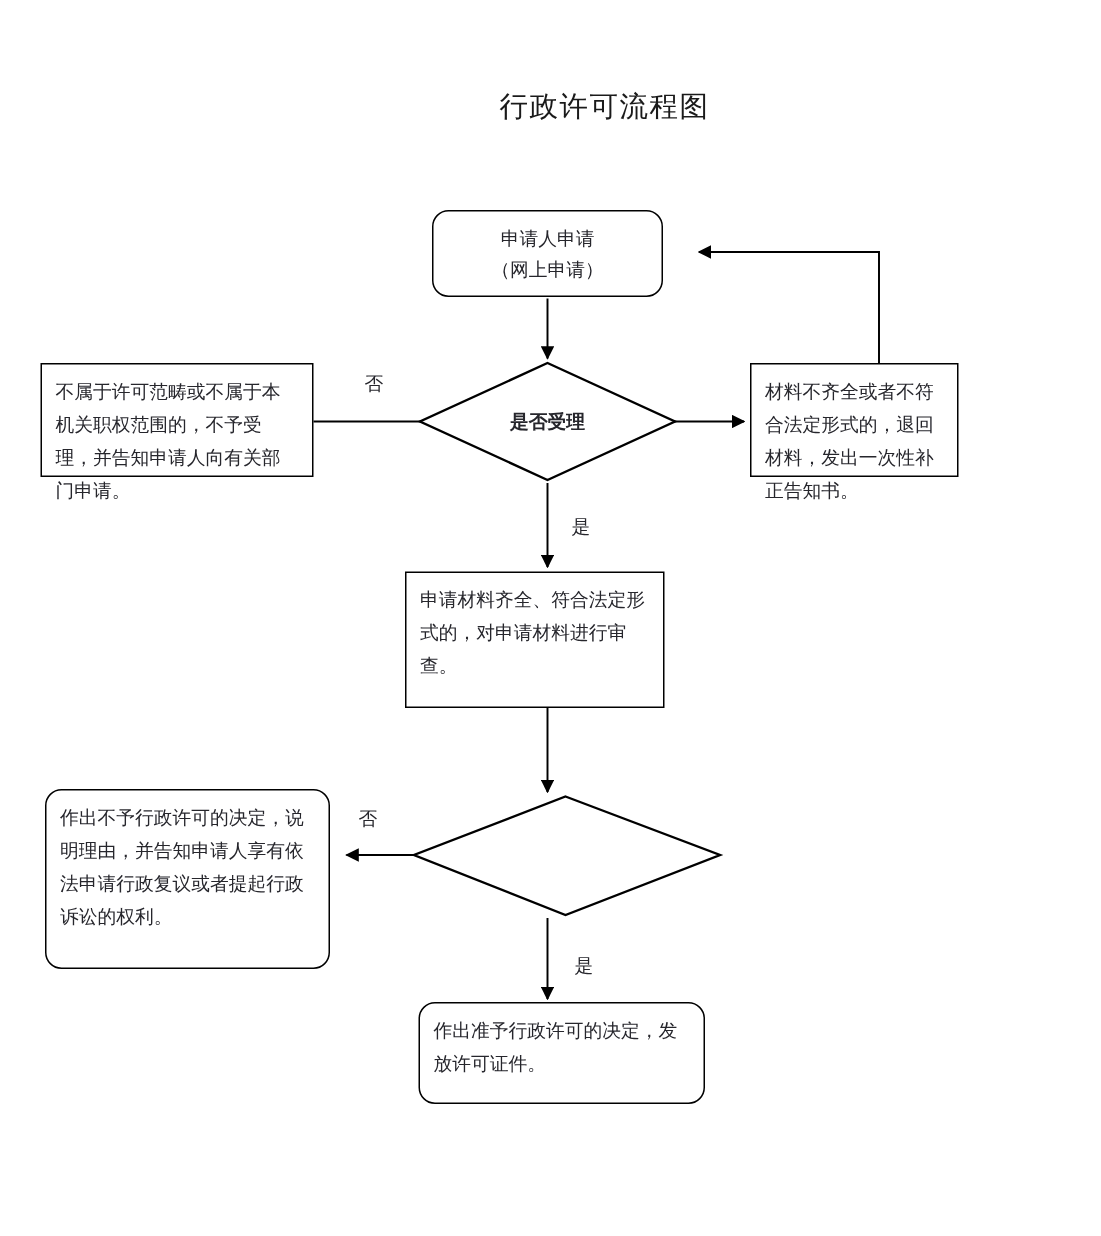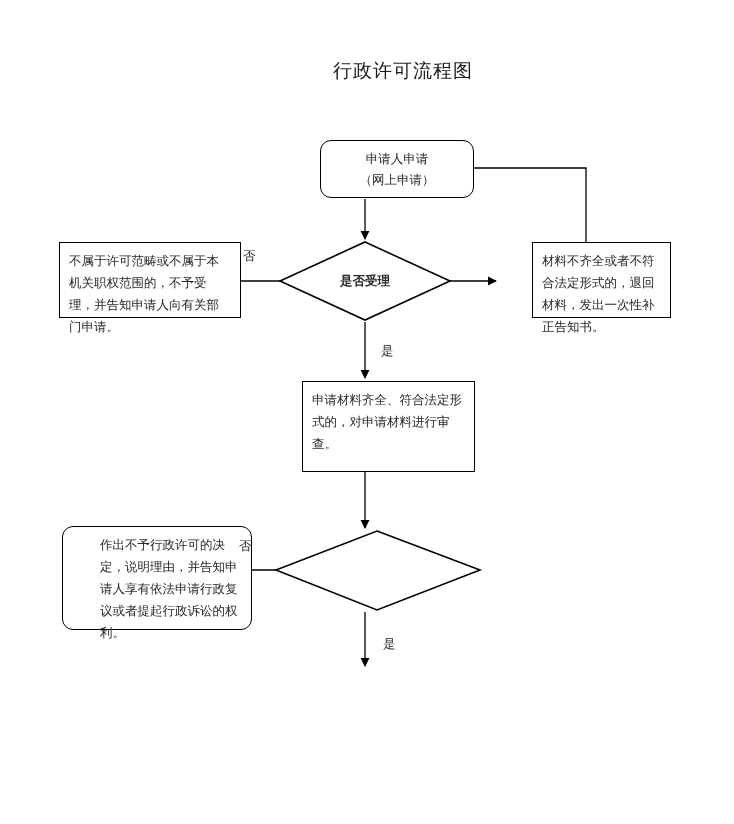--- a/index.html
+++ b/index.html
@@ -42,21 +42,20 @@
   
   .node {
     position: absolute;
     box-sizing: border-box;
     border: 1.3px solid #000000;
     background: #ffffff;
     color: #26262c;
     font-size: 12.5px;
     line-height: 1.75;
     font-family: "DejaVu Serif", "Liberation Serif", serif;
-    margin-left: 32px;
   }
   .node .txt {
     display: block;
     padding: 7px 9px 0 9px;
     white-space: pre-line;
   }
   .node.rounded {
     border-radius: 11px;
   }
   .node.centered {
@@ -146,23 +145,26 @@
 
   <div class="node" style="left:500px; top:242px; width:139px; height:76px;">
     <span class="txt">材料不齐全或者不符合法定形式的，退回材料，发出一次性补正告知书。</span>
   </div>
 
   <div class="node" style="left:270px; top:381px; width:173px; height:91px;">
     <span class="txt">申请材料齐全、符合法定形式的，对申请材料进行审查。</span>
   </div>
 
 
-  <div class="node rounded" style="left:30px; top:526px; width:190px; height:104px;padding-left:28px;">
+  <div class="node rounded" style="left:30px; top:526px; width:190px; height:120px;">
     <span class="txt">作出不予行政许可的决定，说明理由，并告知申请人享有依法申请行政复议或者提起行政诉讼的权利。</span>
   </div>
 
+  <div class="node rounded" style="left:279px; top:668px; width:191px; height:68px;">
+    <span class="txt">作出准予行政许可的决定，发放许可证件。</span>
+  </div>
 
   <div class="edge-label" style="left:243px; top:248px;">否</div>
   <div class="edge-label" style="left:381px; top:343px;">是</div>
   <div class="edge-label" style="left:239px; top:538px;">否</div>
   <div class="edge-label" style="left:383px; top:636px;">是</div>
 
 </div>
 
 </body></html>

